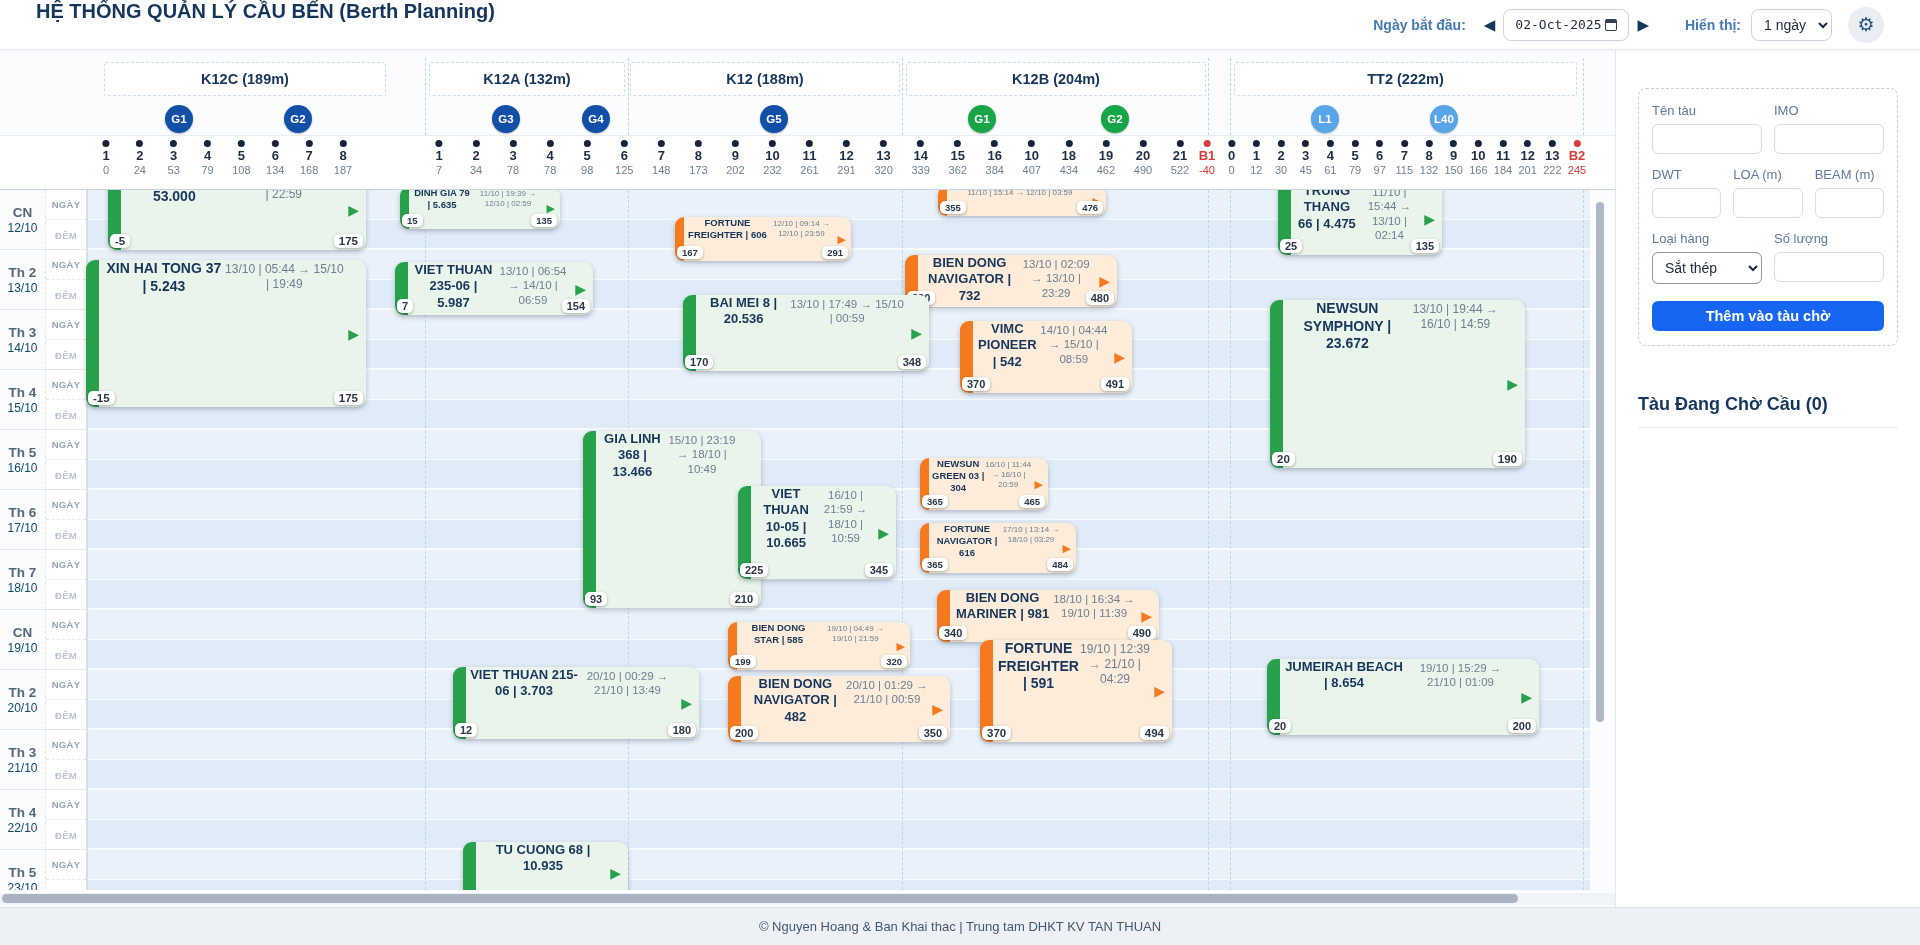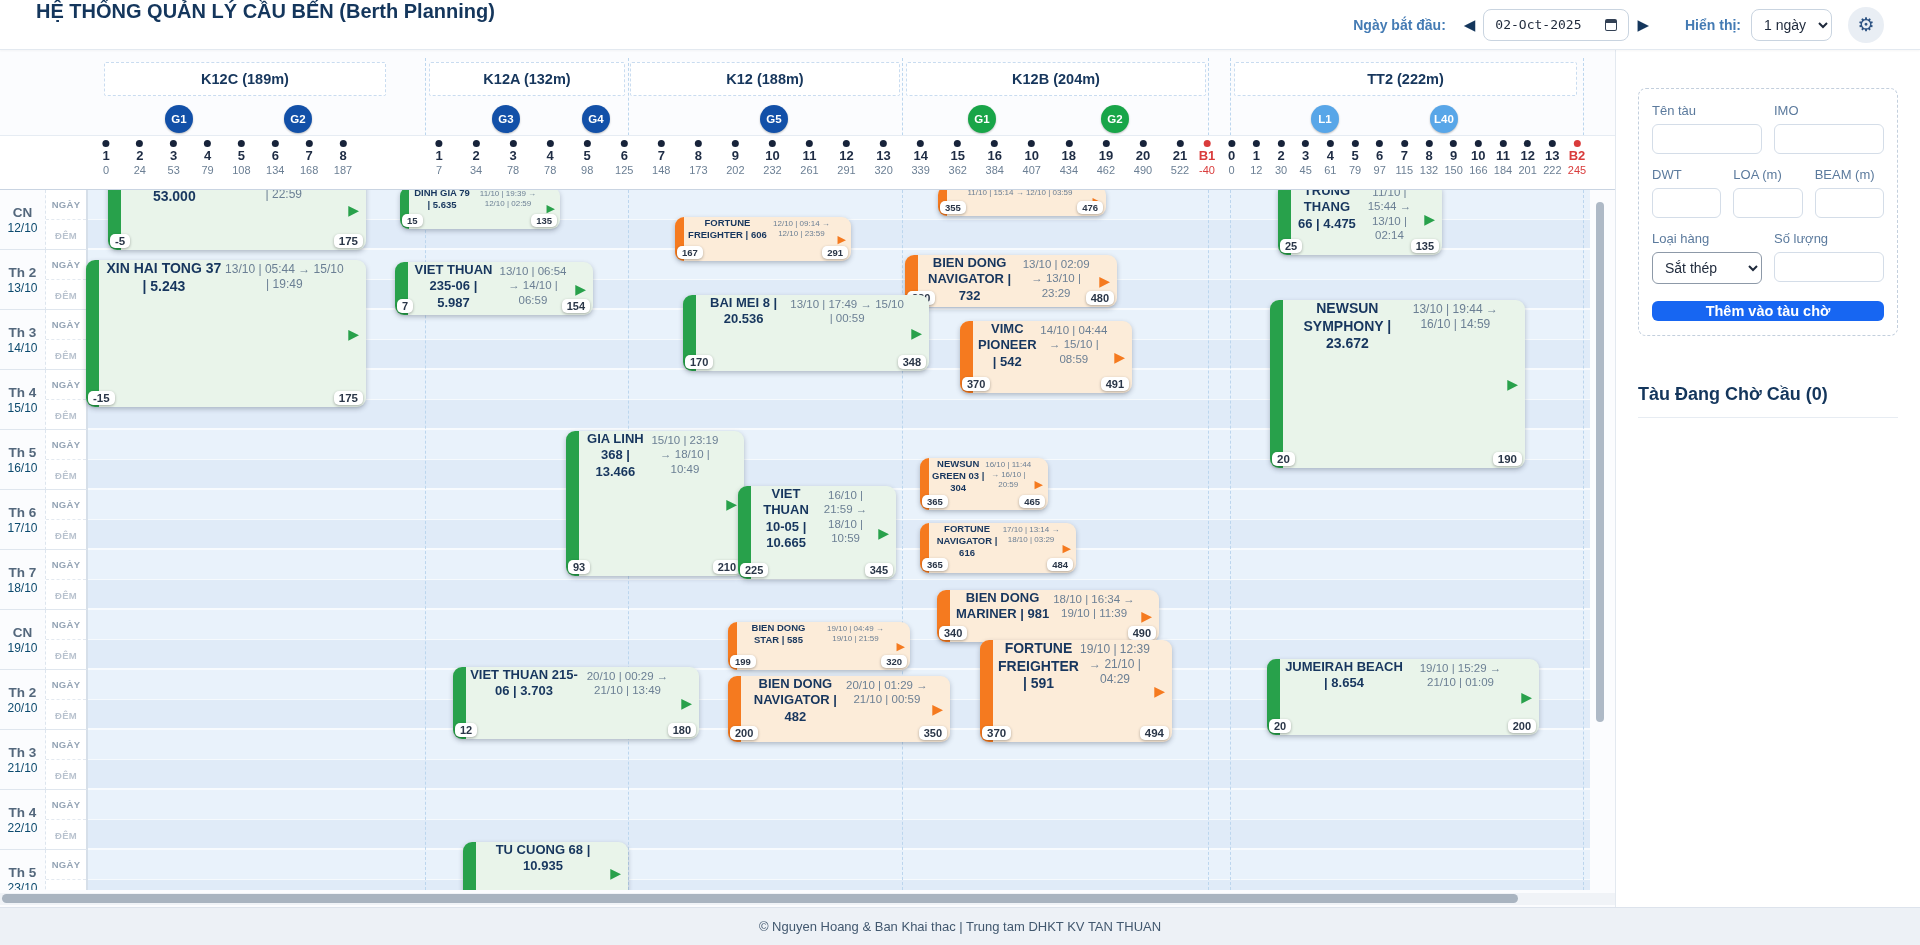--- a/index.html
+++ b/index.html
@@ -9,21 +9,21 @@
 
   
   .topbar{position:absolute;top:0;left:0;right:0;height:50px;background:#fff;
           border-bottom:1px solid #e3e9f0;display:flex;
           justify-content:space-between;padding:0 36px;z-index:20;box-shadow:0 1px 2px rgba(0,0,0,.04)}
   .app-title{font-size:20px;font-weight:bold;color:#14365c}
   .controls{display:flex;align-items:center}
   .ctl-label{color:#447bb4;font-size:14px;font-weight:bold;margin-right:10px}
   .ctl-label.hien{margin-left:28px}
   .nav-btn{background:none;border:none;color:#14365c;font-size:15px;cursor:pointer;padding:2px 8px}
-  .date-box{display:flex;align-items:center;gap:24px;border:1px solid #c9d4e0;border-radius:8px;
+  .date-box{display:flex;align-items:center;gap:4px;border:1px solid #c9d4e0;border-radius:8px;
             height:32px;padding:0 11px;font-family:"DejaVu Sans Mono",monospace;font-size:13px;
             color:#1e293b;background:#fff}
   .cal-icon{width:12px;height:12px;border:1.6px solid #334155;border-top-width:4px;border-radius:2px;display:inline-block}
   select{height:32px;border:1px solid #c9d4e0;border-radius:8px;background:#fff;
          font-size:14px;color:#1e293b;padding:0 8px;font-family:"Liberation Sans",sans-serif}
   .gear-btn{width:36px;height:36px;border-radius:50%;background:#e9eef4;border:none;color:#2c5282;
             font-size:19px;display:flex;align-items:center;justify-content:center;margin-left:16px;cursor:pointer}
 
   
   .planner{position:absolute;top:50px;left:0;width:1615px;height:857px;overflow:hidden;background:#fbfcfe}
@@ -93,21 +93,21 @@
   
   .sidebar{position:absolute;top:50px;right:0;width:305px;height:857px;background:#fff;
            border-left:1px solid #e3e9f0;padding:20px 22px}
   .side-title{font-size:18px;font-weight:bold;color:#14365c;padding-bottom:12px;border-bottom:1px solid #e7ecf2}
   .form-box{margin-top:18px;border:1px dashed #c3cfdd;border-radius:8px;padding:14px 13px}
   .frow{display:flex;gap:12px;margin-bottom:13px}
   .field{flex:1;min-width:0}
   .field label{display:block;font-size:13px;color:#5b7a9d;margin-bottom:6px}
   .field input{width:100%;height:30px;border:1px solid #d4dde8;border-radius:6px;padding:0 8px;font-size:13px}
   .field select{width:100%;height:32px;border-radius:6px;border:1px solid #8d99a8;font-size:14px}
-  .add-btn{width:100%;height:20px;background:#1766f2;color:#fff;font-weight:bold;font-size:14.5px;
+  .add-btn{width:100%;height:30px;background:#1766f2;color:#fff;font-weight:bold;font-size:14.5px;
            border:none;border-radius:6px;margin-top:4px;cursor:pointer}
   .side-title2{font-size:18px;font-weight:bold;color:#14365c;margin-top:48px;padding-bottom:12px;
                border-bottom:1px solid #e7ecf2}
 
   
   .footer{position:absolute;left:0;bottom:0;width:1920px;height:38px;background:#edf1f6;
           border-top:1px solid #dde3ec;display:flex;align-items:center;justify-content:center;
           font-size:13px;color:#42586f;z-index:20}
 </style>
 </head>
@@ -643,21 +643,21 @@
         <div class="card green lg" style="left: 1270px; top: 110px; width: 255px; height: 168px;">
           <div class="bar"></div>
           <div class="cbody">
             <div class="cname">NEWSUN SYMPHONY | 23.672</div>
             <div class="ctime">13/10 | 19:44 → 16/10 | 14:59</div>
           </div>
           <span class="arrow">▶</span>
           <span class="bdg l">20</span>
           <span class="bdg r">190</span>
         </div>
-        <div class="card green md" style="left: 566px; top: 241px; width: 178px; height: 145px;">
+        <div class="card green md" style="left: 583px; top: 241px; width: 178px; height: 177px;">
           <div class="bar"></div>
           <div class="cbody">
             <div class="cname">GIA LINH 368 | 13.466</div>
             <div class="ctime">15/10 | 23:19 → 18/10 | 10:49</div>
           </div>
           <span class="arrow">▶</span>
           <span class="bdg l">93</span>
           <span class="bdg r">210</span>
         </div>
         <div class="card orange sm" style="left: 920px; top: 268px; width: 128px; height: 52px;">

